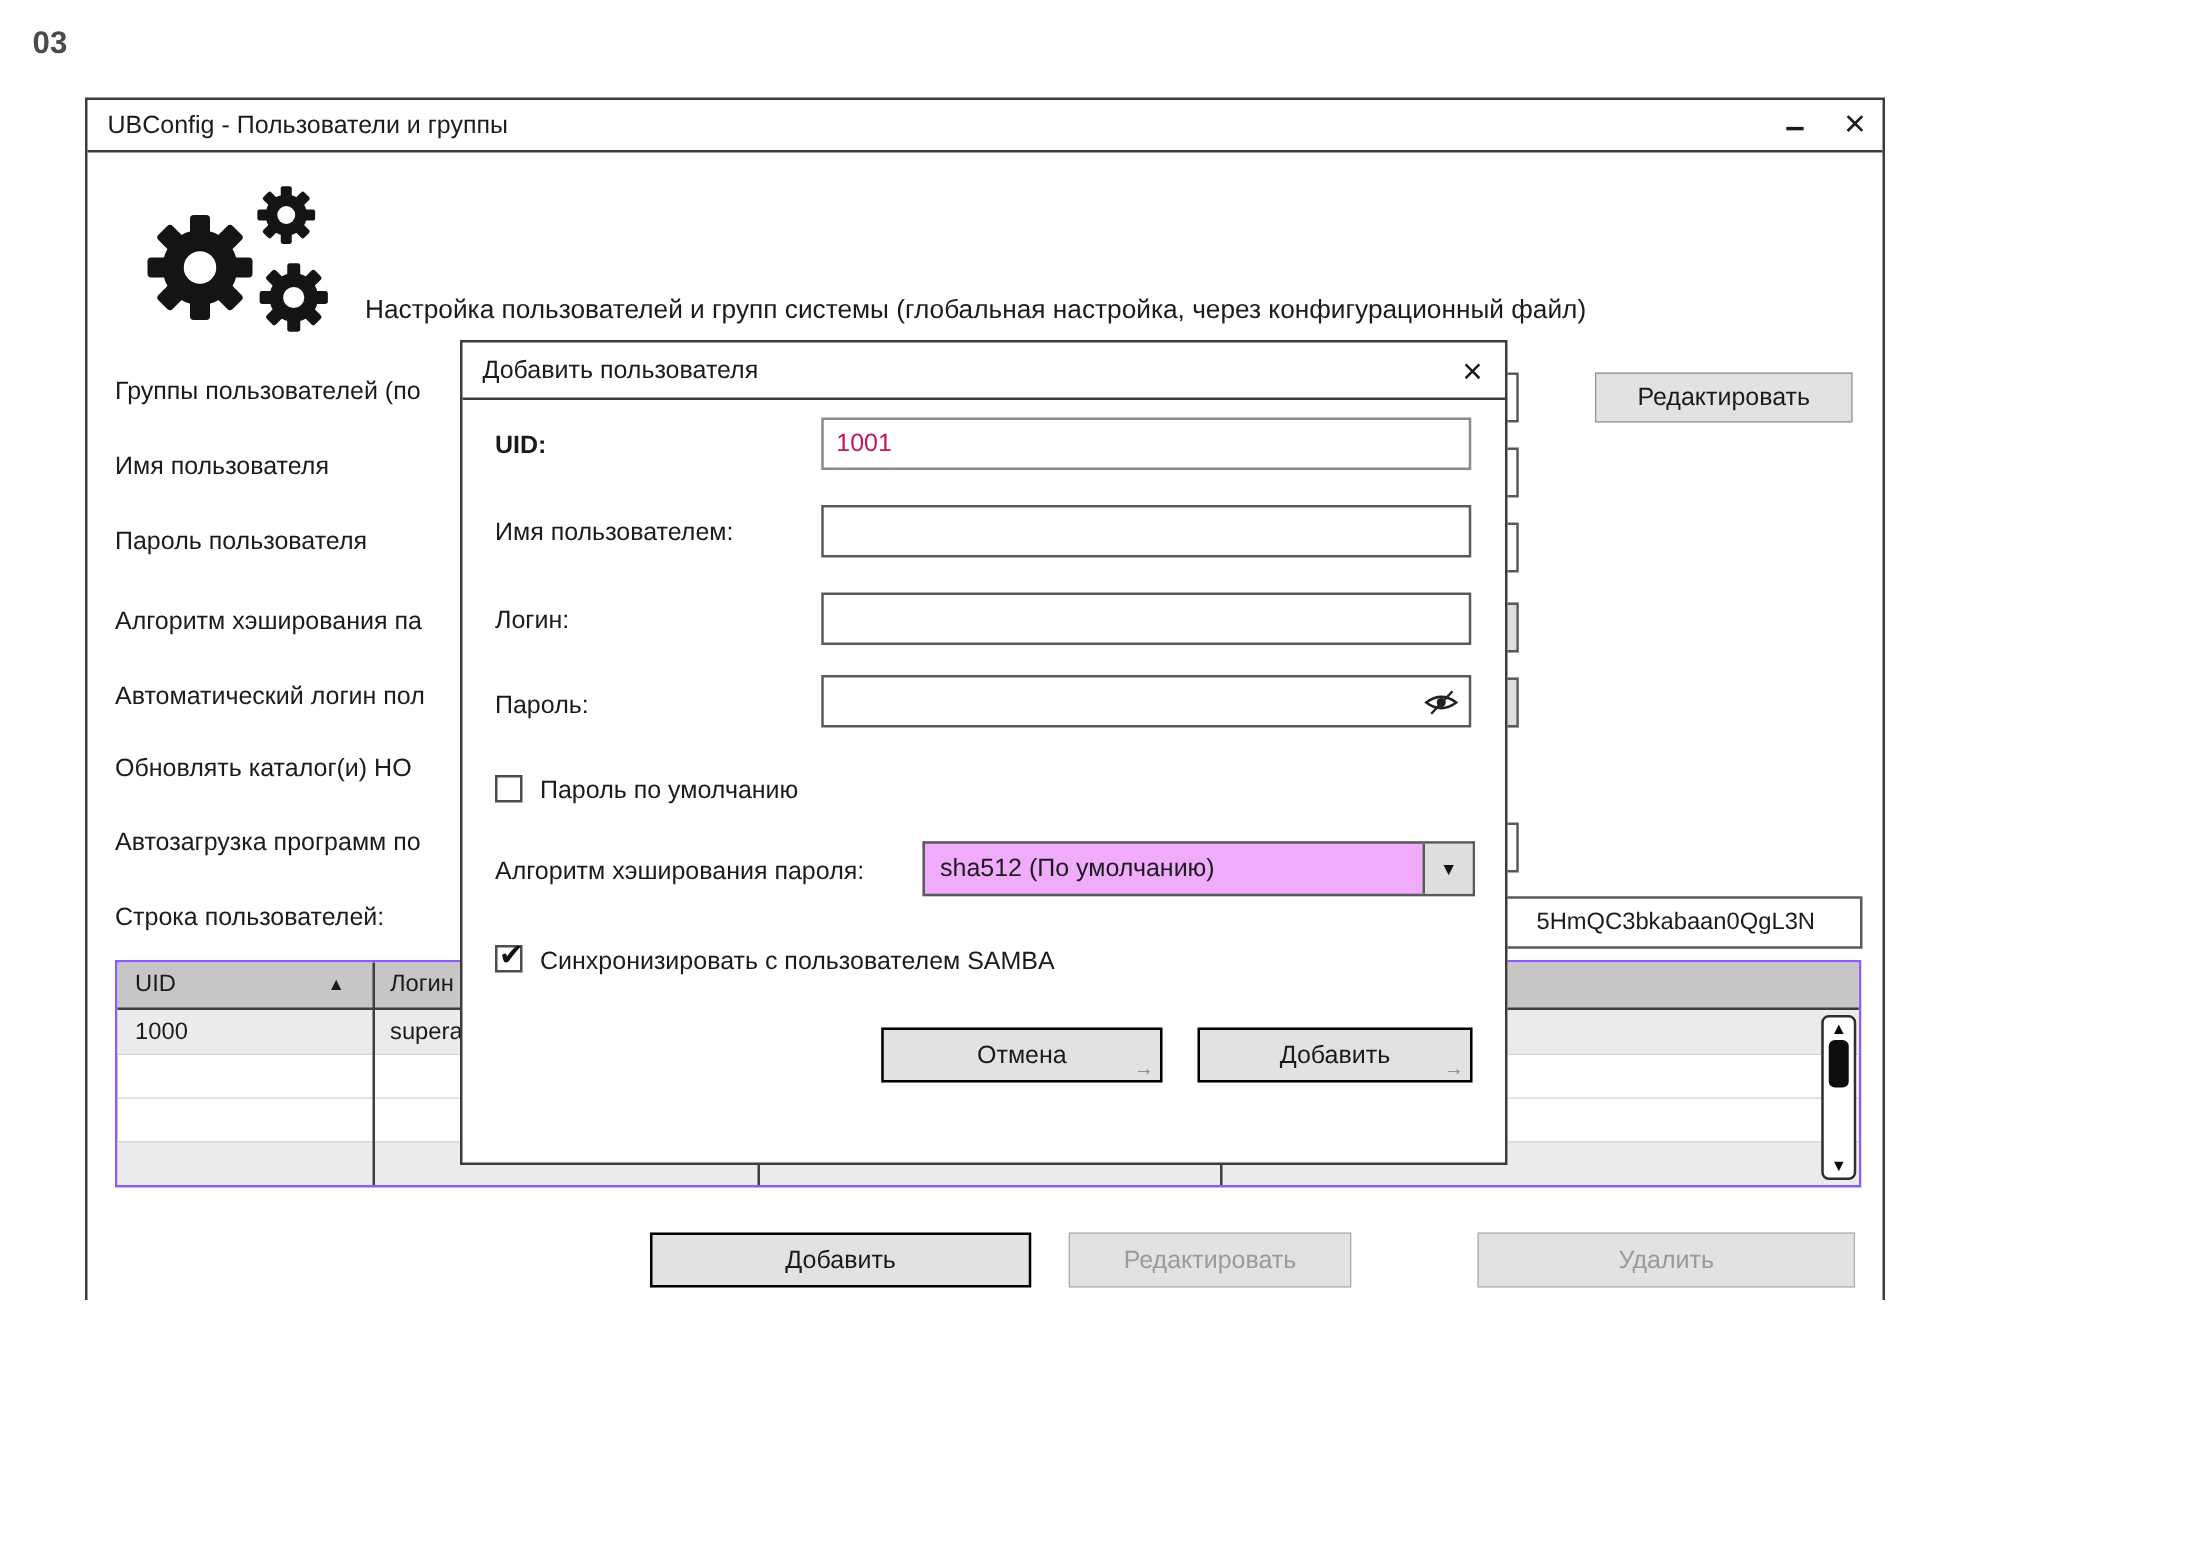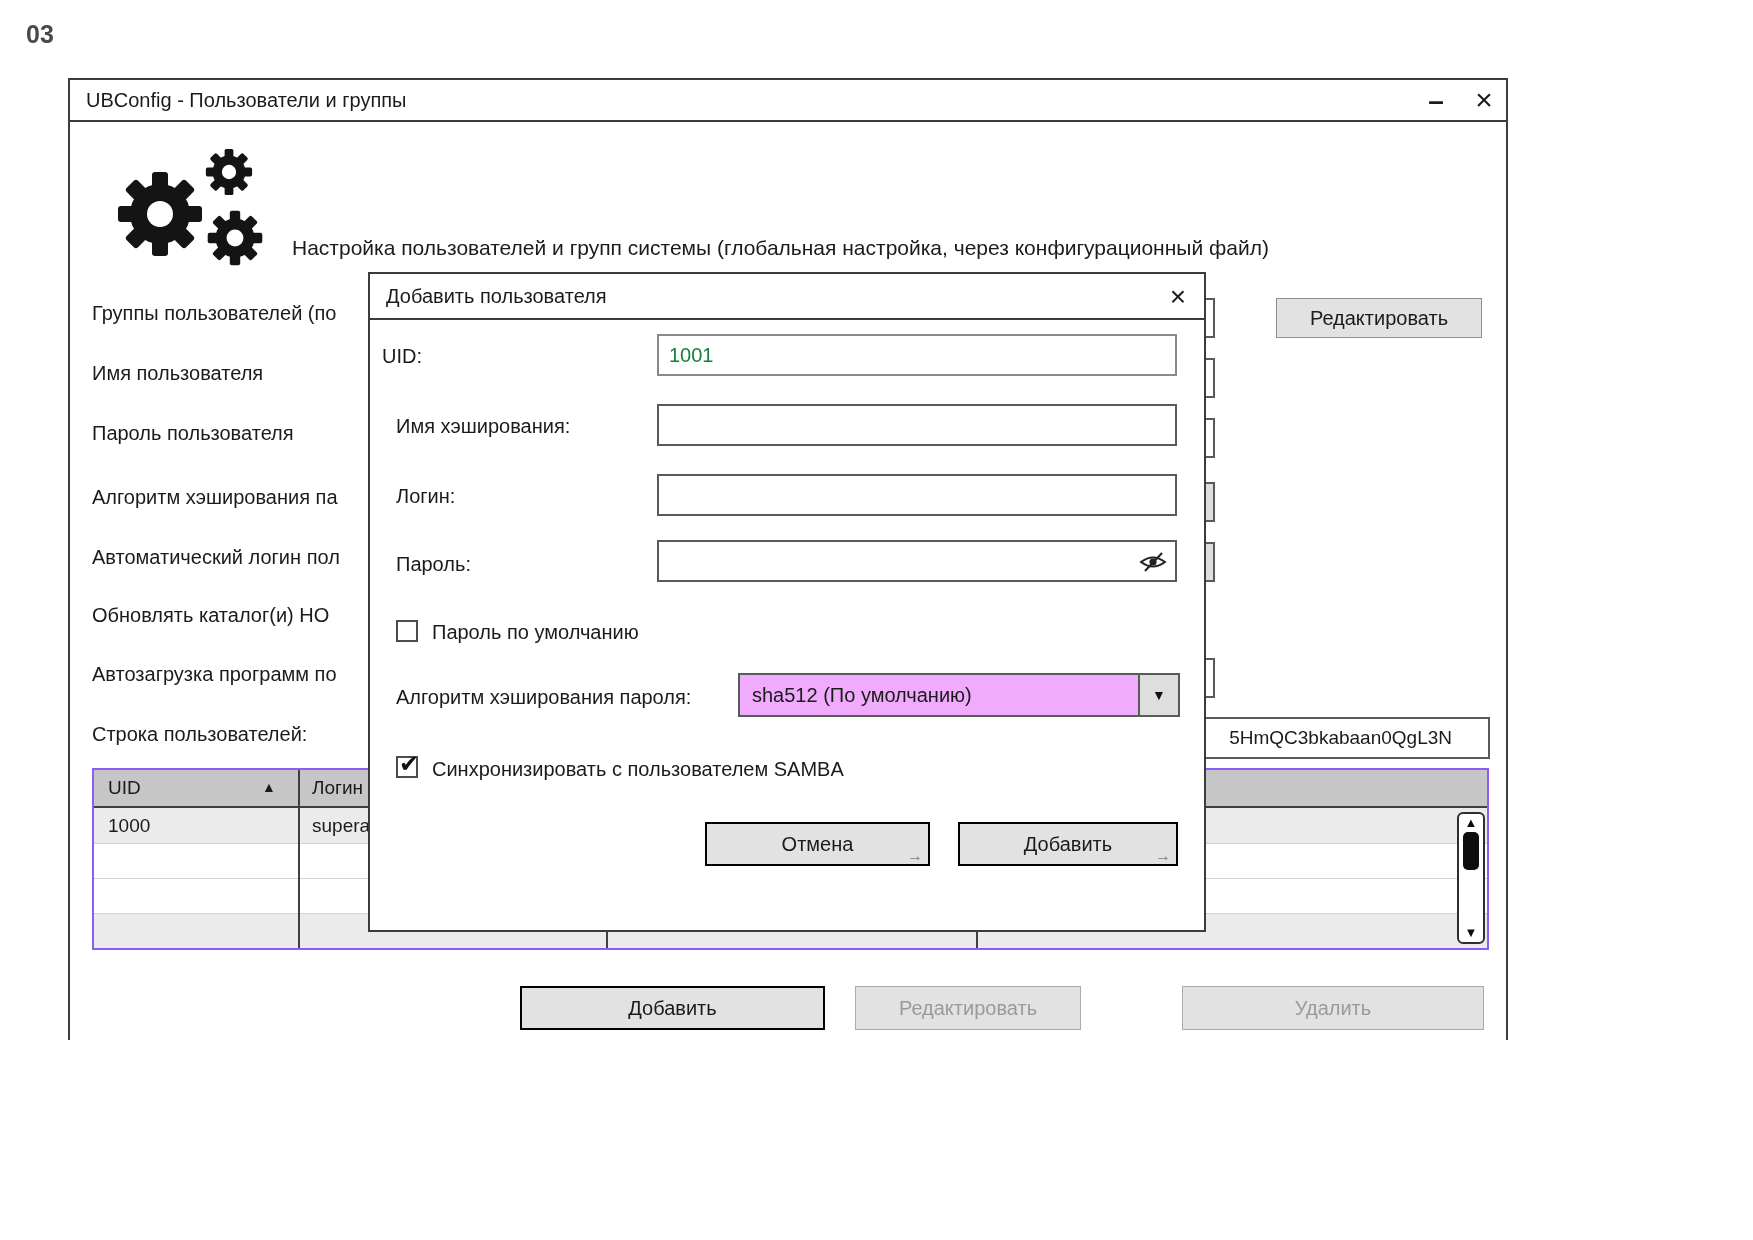--- a/index.html
+++ b/index.html
@@ -10,21 +10,21 @@
   .win{position:absolute;border:2px solid #3c3c3c;background:#fff;}
   .titlebar{position:absolute;left:0;top:0;right:0;border-bottom:2px solid #3c3c3c;display:flex;align-items:center;}
   .titletext{padding-left:16px;font-size:20px;white-space:nowrap;}
   .winbtn{position:absolute;display:flex;align-items:center;justify-content:center;cursor:default;}
   .lbl{position:absolute;font-size:20px;white-space:nowrap;}
   .btnlike{position:absolute;display:flex;align-items:center;justify-content:center;background:#e2e2e2;border:1px solid #8f8f8f;font-size:20px;white-space:nowrap;}
   .btnlike.strong{border:2px solid #000000;}
   .btnlike.disabled{color:#9a9a9a;border:1px solid #ababab;}
   .field{position:absolute;background:#fff;border:2px solid #5a5a5a;}
   input.field{font-family:inherit;font-size:20px;padding:0 10px;outline:none;color:#1b1b1b;}
-  input.ghost{color:#15803d;}
+  input.ghost{color:#be185d;}
   .combo{position:absolute;background:#f0abfc;border:2px solid #5a5a5a;display:flex;align-items:stretch;}
   .combo .val{flex:1;font-size:20px;display:flex;align-items:center;padding-left:12px;white-space:nowrap;overflow:hidden;}
   .combo .arrow{width:40px;border-left:2px solid #5a5a5a;background:#dedede;display:flex;align-items:center;justify-content:center;font-size:14px;color:#111;}
   .table{position:absolute;border:2px solid #8b5cf6;background:#fff;}
   .thead{position:absolute;left:0;top:0;right:0;height:38px;background:#c6c6c6;border-bottom:2px solid #3f3f3f;font-size:19px;}
   .trow{position:absolute;left:0;right:0;height:35px;font-size:19px;}
   .trow.shade{background:#ebebeb;}
   .trow .cell{position:absolute;top:7px;white-space:nowrap;}
   .vline{position:absolute;top:0;width:2px;background:#3f3f3f;}
   .rline{position:absolute;left:0;right:0;height:1px;background:#d2d2d2;}
@@ -160,24 +160,24 @@
     </div>
   </div>
 
   <div class="win" style="left:368px;top:232px;width:838px;height:660px;z-index:30;margin-top:40px;">
 
     <div class="titlebar" style="height:46px;">
       <div class="titletext">Добавить пользователя</div>
     </div>
     <div class="winbtn" style="left:790px;top:6px;width:36px;height:34px;font-size:28px;">×</div>
 
-    <div class="lbl" style="left:12px;top:71px;">UID:</div>
+    <div class="lbl" style="left:26px;top:71px;font-weight:bold;">UID:</div>
     <input class="field ghost" style="left: 287px; top: 60px; width: 520px; height: 42px; border-color: rgb(138, 138, 138);" value="1001">
 
-    <div class="lbl" style="left:26px;top:141px;">Имя хэширования:</div>
+    <div class="lbl" style="left:26px;top:141px;">Имя пользователем:</div>
     <input class="field" style="left: 287px; top: 130px; width: 520px; height: 42px;">
 
     <div class="lbl" style="left:26px;top:211px;">Логин:</div>
     <input class="field" style="left: 287px; top: 200px; width: 520px; height: 42px;">
 
     <div class="lbl" style="left:26px;top:279px;">Пароль:</div>
     <input class="field" style="left: 287px; top: 266px; width: 520px; height: 42px; padding-right: 44px;">
     <div class="abs" style="left:768px;top:276px;width:30px;height:24px;">
       <svg width="30" height="24" viewBox="0 0 30 24">
         <path d="M3 12 Q15 3 27 12 Q15 21 3 12 Z" fill="none" stroke="#222" stroke-width="2"></path>

